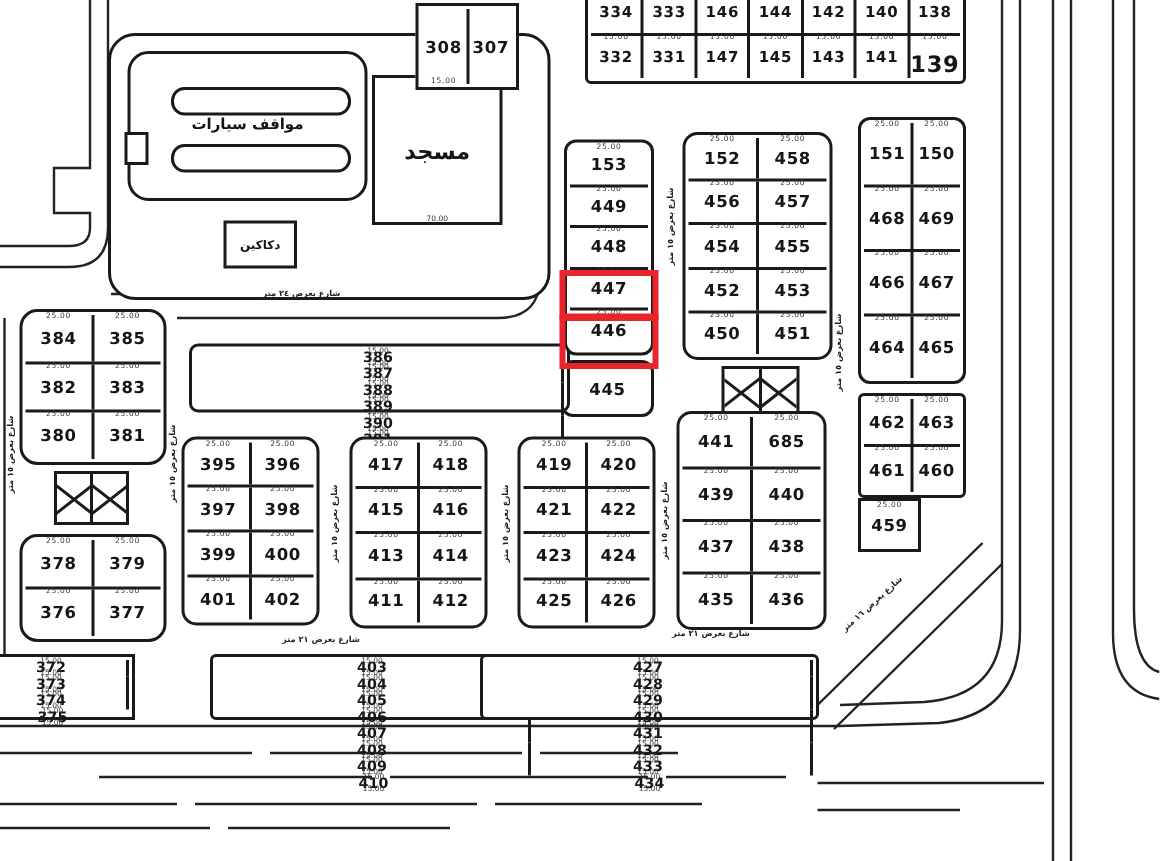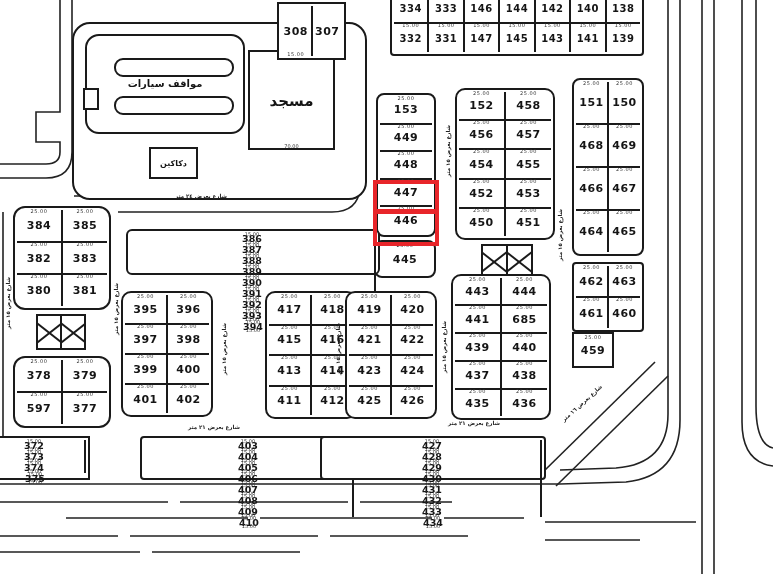--- a/index.html
+++ b/index.html
@@ -134,21 +134,21 @@
         <span>145</span>
       </div>
       <div class="pcell" style="font-size:10px;">
         <span class="dim" data-d="15.00"></span>
         <span>143</span>
       </div>
       <div class="pcell" style="font-size:10px;">
         <span class="dim" data-d="15.00"></span>
         <span>141</span>
       </div>
-      <div class="pcell" style="font-size:10px;">
+      <div class="pcell" style="font-size:15px;align-items:flex-end;">
         <span class="dim" data-d="15.00"></span>
         <span>139</span>
       </div>
     </div>
 </div>
 
 <div class="blk" style="left:277px;top:2px;width:69px;height:58px;">
 
 <div class="prow">
     <div class="pcell">
@@ -384,21 +384,21 @@
         <span>378</span>
       </div>
     <div class="pcell">
         <span class="dim" data-d="25.00"></span>
         <span>379</span>
       </div>
   </div>
     <div class="prow">
     <div class="pcell">
         <span class="dim" data-d="25.00"></span>
-        <span>597</span>
+        <span>376</span>
       </div>
     <div class="pcell">
         <span class="dim" data-d="25.00"></span>
         <span>377</span>
       </div>
   </div>
   </div>
 
 <div class="blk strip" style="left:126px;top:229px;width:254px;height:46px;border-radius:6px;">
 
@@ -486,21 +486,21 @@
         <span class="dim" data-d="25.00"></span>
         <span>401</span>
       </div>
     <div class="pcell">
         <span class="dim" data-d="25.00"></span>
         <span>402</span>
       </div>
   </div>
   </div>
 
-<div class="blk" style="left:233px;top:291px;width:92px;height:128px;border-radius:10px;margin-left:32px;">
+<div class="blk" style="left:233px;top:291px;width:92px;height:128px;border-radius:10px;">
 
 <div class="prow">
     <div class="pcell">
         <span class="dim" data-d="25.00"></span>
         <span>417</span>
       </div>
     <div class="pcell">
         <span class="dim" data-d="25.00"></span>
         <span>418</span>
       </div>
@@ -576,30 +576,20 @@
       </div>
     <div class="pcell">
         <span class="dim" data-d="25.00"></span>
         <span>426</span>
       </div>
   </div>
   </div>
 
 <div class="blk" style="left:451px;top:274px;width:100px;height:146px;border-radius:10px;">
 
-<div class="prow">
-    <div class="pcell">
-        <span class="dim" data-d="25.00"></span>
-        <span>443</span>
-      </div>
-    <div class="pcell">
-        <span class="dim" data-d="25.00"></span>
-        <span>444</span>
-      </div>
-  </div>
     <div class="prow">
     <div class="pcell">
         <span class="dim" data-d="25.00"></span>
         <span>441</span>
       </div>
     <div class="pcell">
         <span class="dim" data-d="25.00"></span>
         <span>685</span>
       </div>
   </div>

